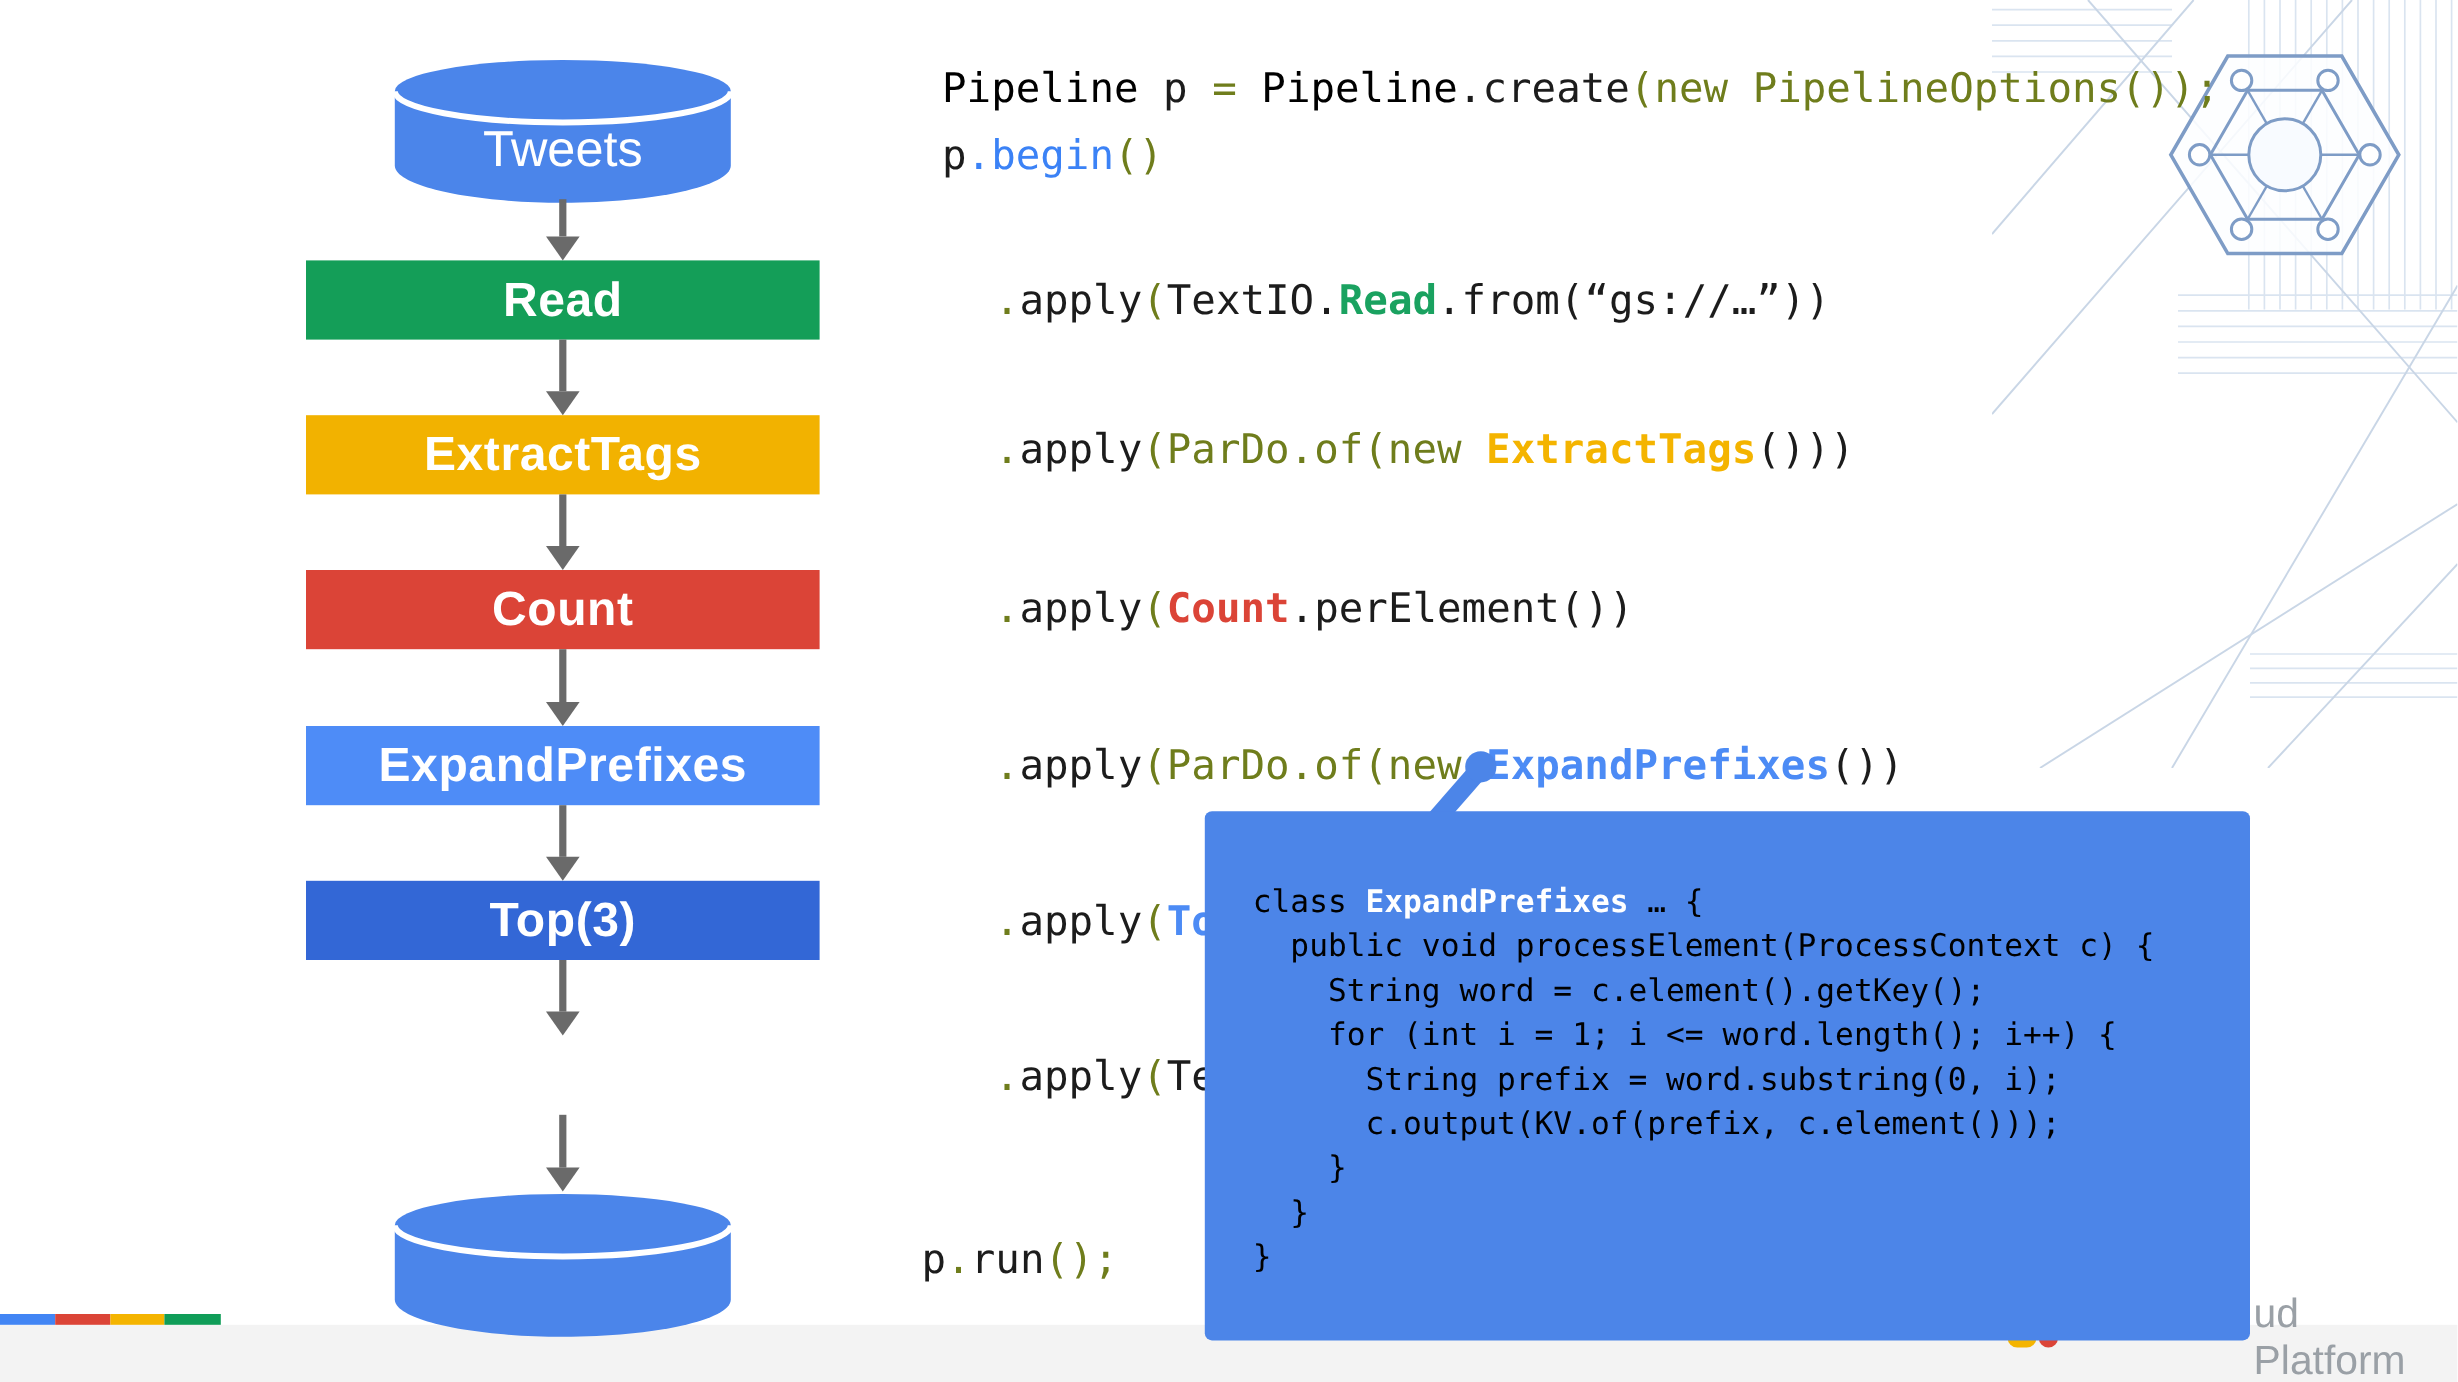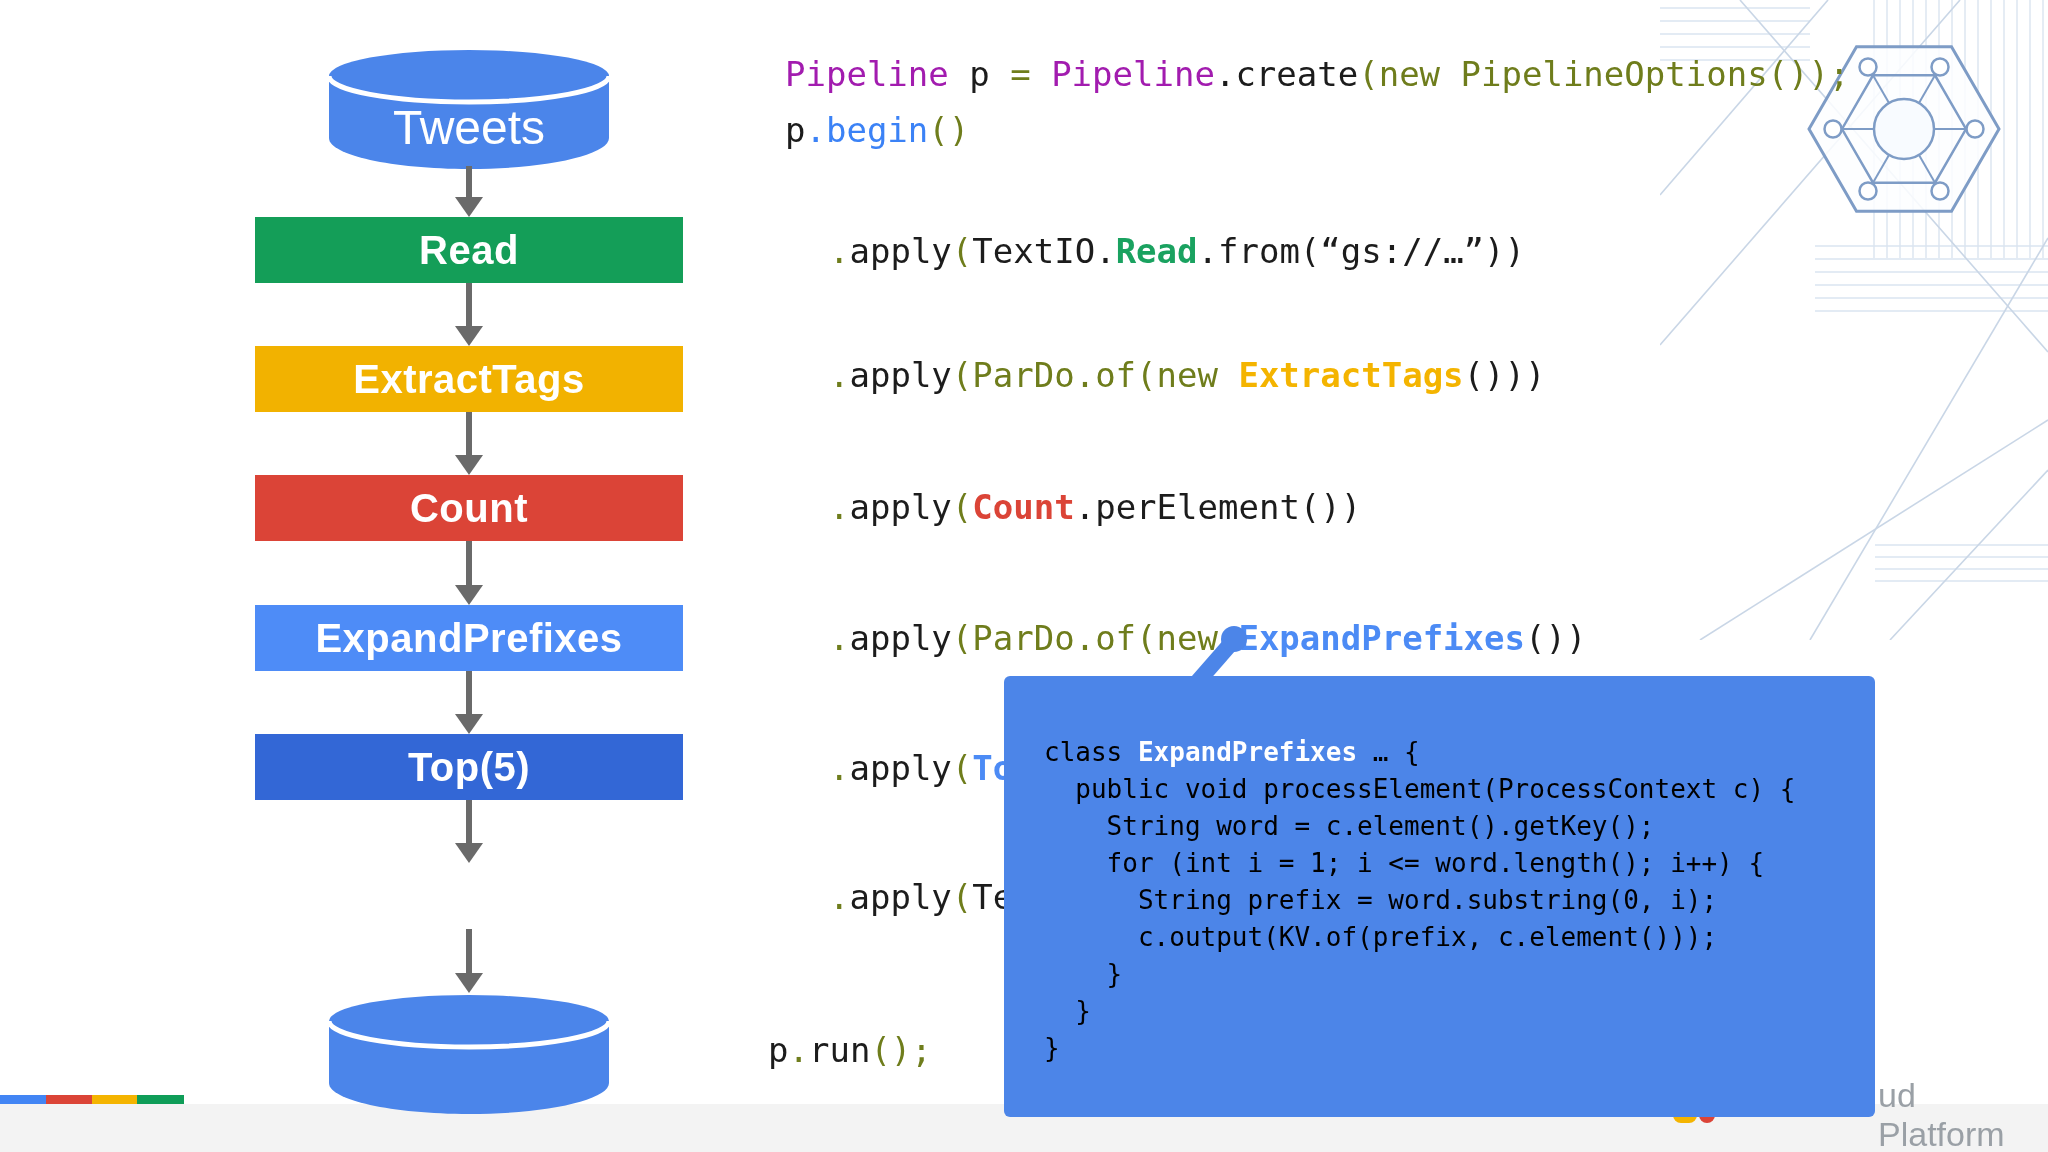--- a/index.html
+++ b/index.html
@@ -12,35 +12,35 @@
   
   .flow{position:absolute;left:255px;top:0;width:428px;height:1152px;z-index:1;}
   .flow-box{
     position:absolute;left:0;width:428px;height:66px;
     display:flex;align-items:center;justify-content:center;
   }
   .flow-box-label{color:#fff;font-weight:700;font-size:40px;letter-spacing:.5px;}
   .flow-cyl{position:absolute;left:72px;width:284px;height:122px;}
   .flow-cyl-label{
     position:absolute;left:0;right:0;top:52px;text-align:center;
-    color:#fff;font-size:48px;font-weight:400;
+    color:#fff;font-size:42px;font-weight:400;
   }
   .arrow{position:absolute;left:211px;width:6px;background:#6A6A6A;}
   .arrow::after{
     content:"";position:absolute;left:-11px;bottom:-20px;
     border:14px solid transparent;border-bottom:0;border-top:20px solid #6A6A6A;
   }
   
   .code-line{
     position:absolute;z-index:1;white-space:pre;
     font-family:"DejaVu Sans Mono", monospace;font-size:34px;line-height:44px;color:#1C1C1C;
   }
   .seg-d{color:#1C1C1C}
   .seg-k{color:#6F7D1C}
-  .seg-p{color:#a21caf}
+  .seg-p{color:#000000}
   .seg-n{color:#3b82f6}
   .seg-g{color:#1AA260;font-weight:bold}
   .seg-a{color:#F4B400;font-weight:bold}
   .seg-r{color:#DB4437;font-weight:bold}
   .seg-b{color:#4C8BF5;font-weight:bold}
   .seg-w{color:#000000}
   .seg-wb{color:#ffffff;font-weight:bold}
   
   .tooltip{
     position:absolute;left:1004px;top:676px;width:871px;height:441px;z-index:6;
@@ -149,21 +149,21 @@
     <span class="flow-box-label">Count</span>
   </div>
   <div class="arrow" style="top:541px;height:44px"></div>
 
   <div class="flow-box" style="top: 605px; background-color: rgb(78, 140, 247);">
     <span class="flow-box-label">ExpandPrefixes</span>
   </div>
   <div class="arrow" style="top:671px;height:43px"></div>
 
   <div class="flow-box" style="top: 734px; background-color: rgb(51, 103, 214);">
-    <span class="flow-box-label">Top(5)</span>
+    <span class="flow-box-label">Top(3)</span>
   </div>
   <div class="arrow" style="top:800px;height:43px"></div>
 
   <div class="arrow" style="top:929px;height:44px"></div>
 
   <div class="flow-cyl" style="top:993px">
     <svg width="284" height="122" viewBox="0 0 284 122">
       <path d="M2 30 L2 90 C2 107 65 121 142 121 C219 121 282 107 282 90 L282 30 Z" style="fill: rgb(75, 133, 234);"></path>
       <ellipse cx="142" cy="28" rx="140" ry="26" style="fill: rgb(75, 133, 234);"></ellipse>
       <path d="M2 28 A140 26 0 0 0 282 28" fill="none" stroke="#ffffff" stroke-width="5"></path>

